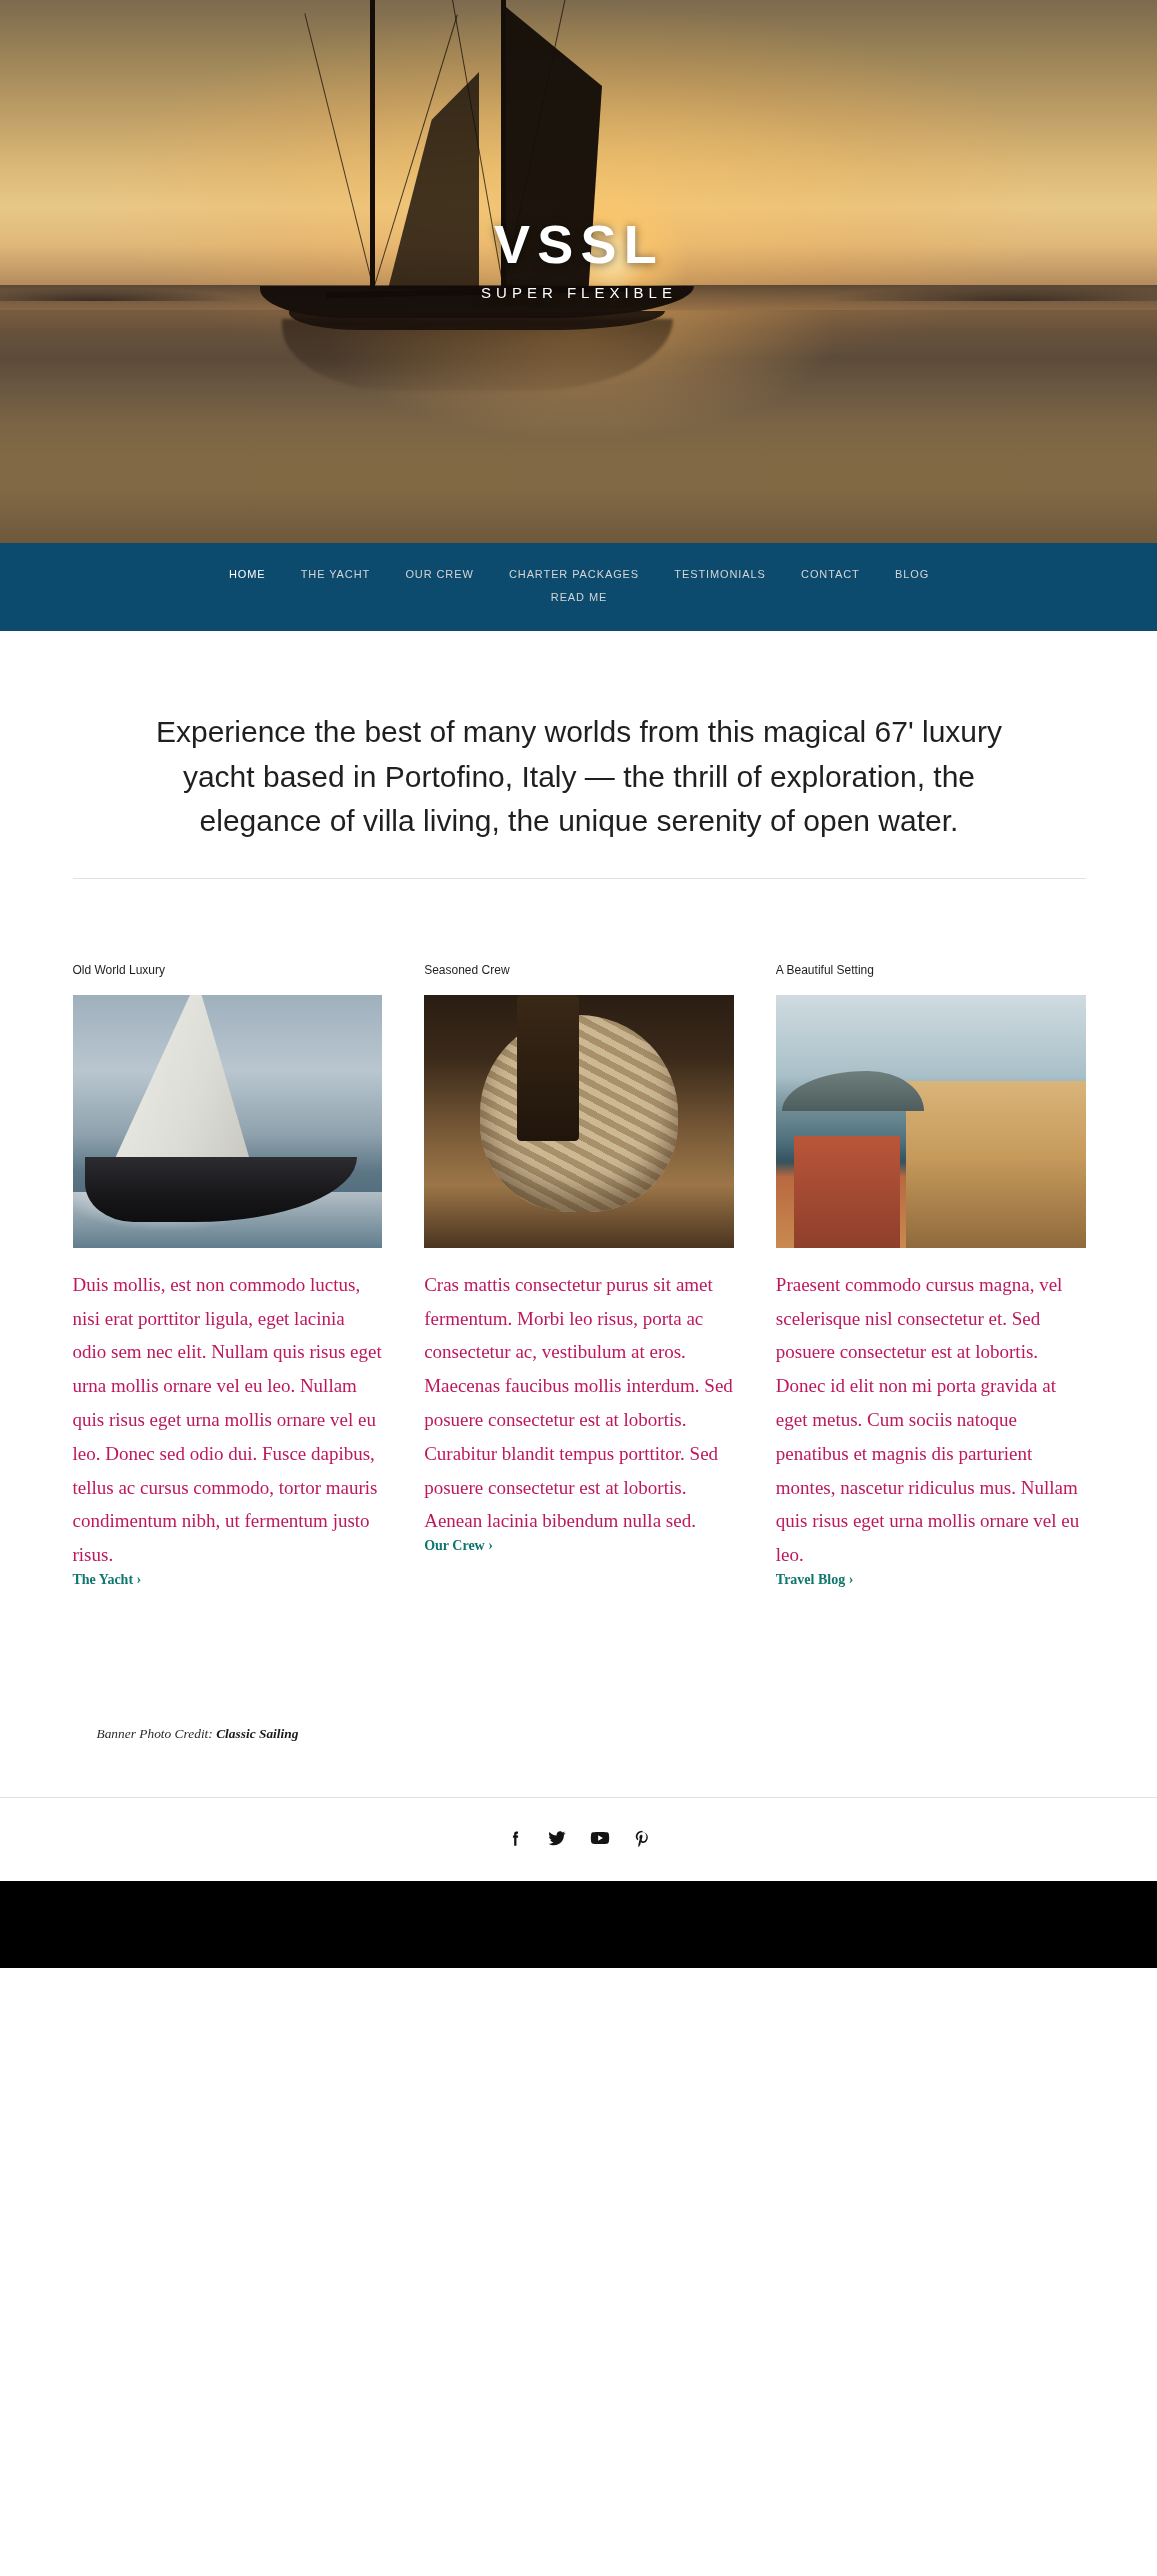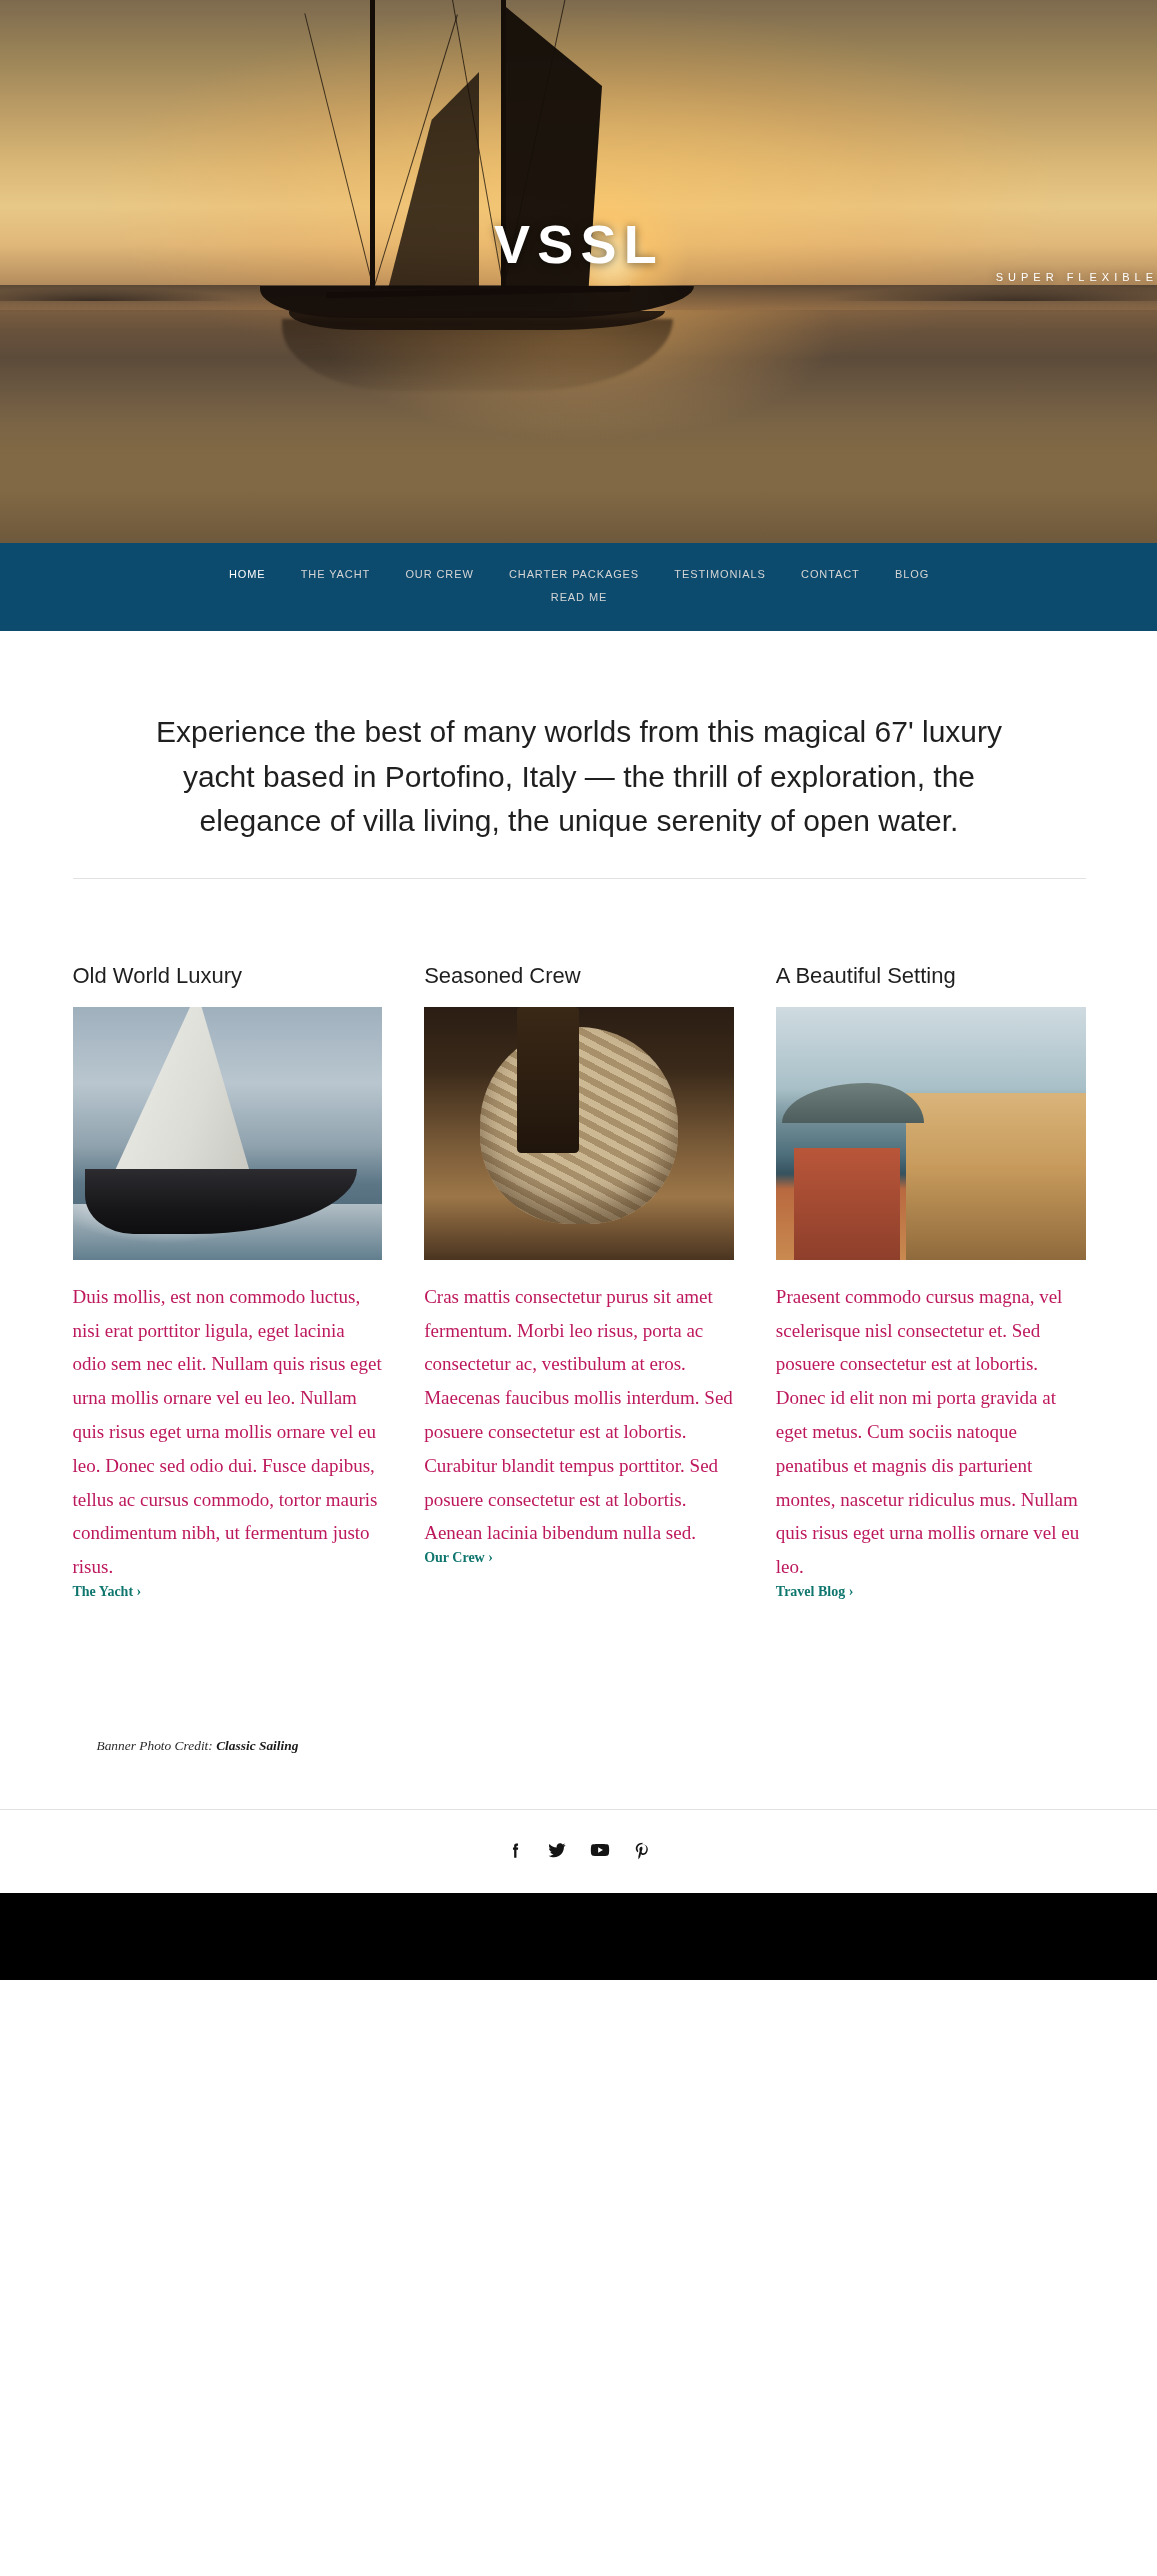--- a/index.html
+++ b/index.html
@@ -109,21 +109,21 @@
   }
   .hero-text {
     position: absolute; left: 0; right: 0; top: 217px;
     text-align: center; color: #fff;
     text-shadow: 0 1.4px 10px rgba(0,0,0,0.55);
   }
   .hero-title {
     font-size: 54px; font-weight: 700; letter-spacing: 7.2px; line-height: 1;
   }
   .hero-sub {
-    font-size: 11px; letter-spacing: 5px; font-weight: 400; text-align: right;
+    margin-top: 13px; font-size: 15px; letter-spacing: 5px; font-weight: 400;
   }
 
   
   .nav {
     background: #0c4a6e;
     padding: 20px 0 22px;
     text-align: center;
   }
   .nav a {
     color: #d5d5d5;
@@ -155,21 +155,21 @@
 
   
   .cols {
     display: flex;
     gap: 42px;
     padding: 43px 0 29px;
   }
   .col { flex: 1 1 0; min-width: 0; }
   .col h3 {
     margin: 0 0 17.4px;
-    font-size: 22px;
+    font-size: 12px;
     font-weight: 400;
     color: #1f1f1f;
   }
   .thumb {
     width: 100%;
     height: 253px;
     overflow: hidden;
     position: relative;
     background: #ccc;
   }

